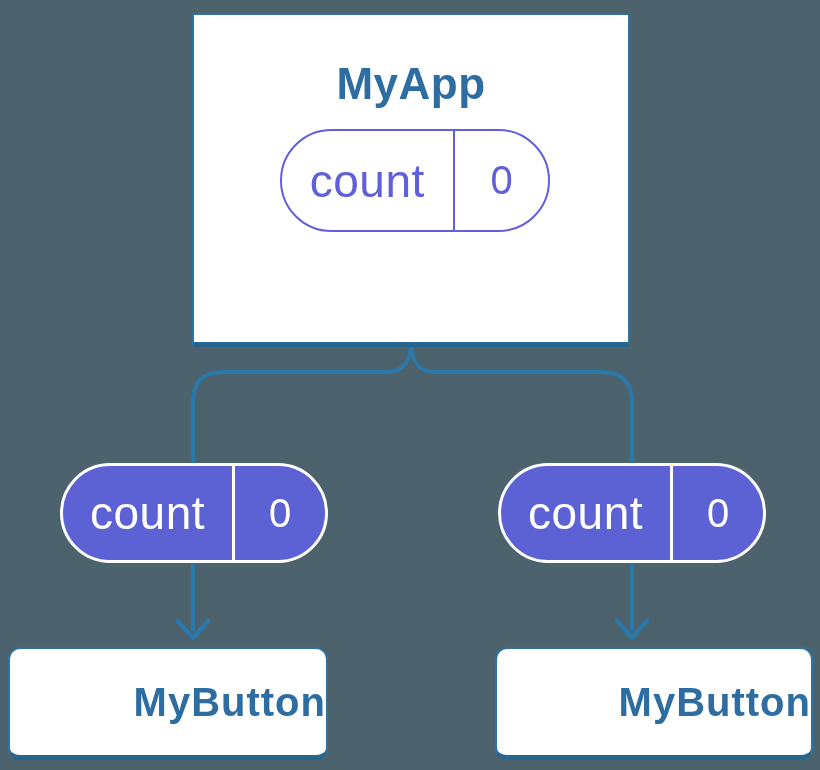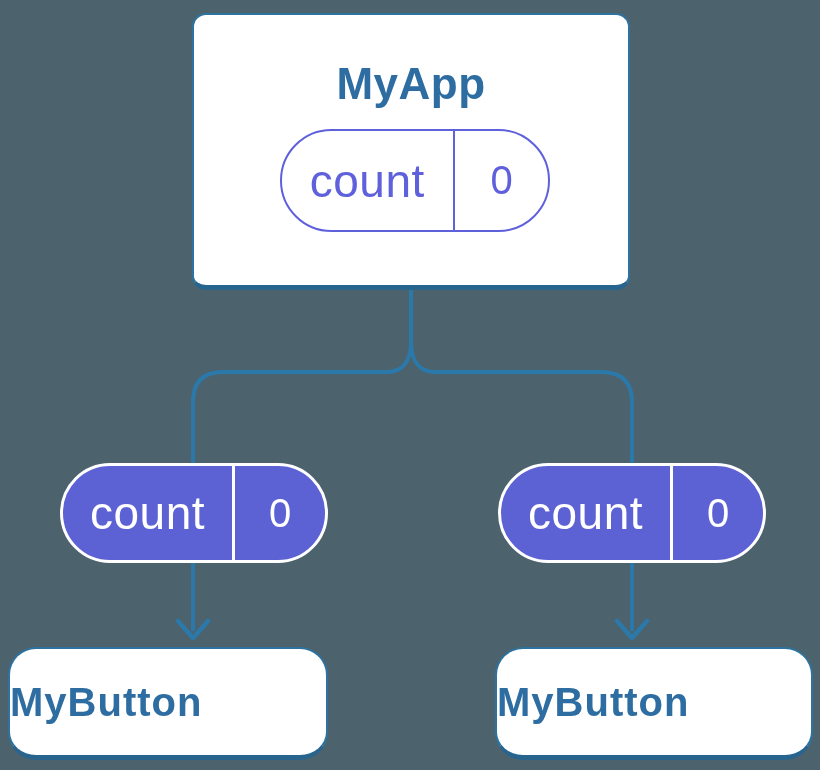--- a/index.html
+++ b/index.html
@@ -15,21 +15,21 @@
   .connectors { position: absolute; left: 0; top: 0; width: 820px; height: 770px; }
   .conn { stroke: var(--connector, #2b79aa); stroke-width: 4; fill: none; }
   .arrowhead { stroke-width: 4.5; stroke-linecap: round; stroke-linejoin: round; }
 
   .node {
     position: absolute;
     background: #ffffff;
     border: 2px solid var(--box-border, #2e739f);
     border-bottom: 5px solid var(--box-border-bottom, #27658f);
   }
-  .app-node { left: 192px; top: 13px; width: 438px; height: 277px; border-radius: 14px; }
+  .app-node { left: 192px; top: 13px; width: 438px; height: 334px; border-radius: 2px; }
   .app-title {
     position: absolute; top: 44px; left: 0; width: 100%;
     text-align: center;
     font-size: 44px; font-weight: 600; letter-spacing: 0.5px;
     color: var(--box-text, #2e6da1);
   }
 
   .pill {
     display: flex; align-items: stretch;
     border-radius: 999px;
@@ -56,22 +56,22 @@
     background: var(--pill-fill, #5c62d4);
     border: 3px solid #ffffff;
     color: #ffffff;
   }
   .pill-filled .divider { background: #ffffff; }
   .pill-filled .cell-value { width: 90px; }
   .pill-left { left: 60px; top: 463px; }
   .pill-right { left: 498px; top: 463px; }
 
   .button-node {
-    display: flex; align-items: center; justify-content: flex-start;
-    border-radius: 28px;
+    display: flex; align-items: center; justify-content: flex-end;
+    border-radius: 12px;
     font-size: 40px; font-weight: 600; letter-spacing: 1px;
     color: var(--box-text, #2e6da1);
   }
   .button-left { left: 8px; top: 647px; width: 320px; height: 113px; }
   .button-right { left: 495px; top: 647px; width: 318px; height: 113px; }
 </style>
 </head>
 <body>
 
 <div class="canvas">

